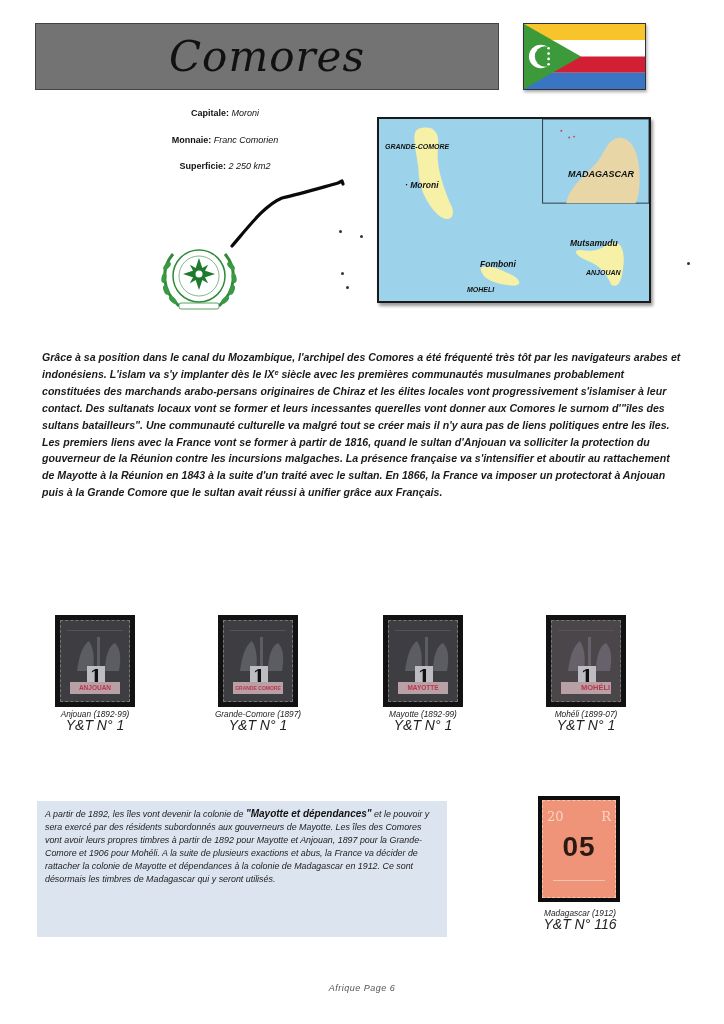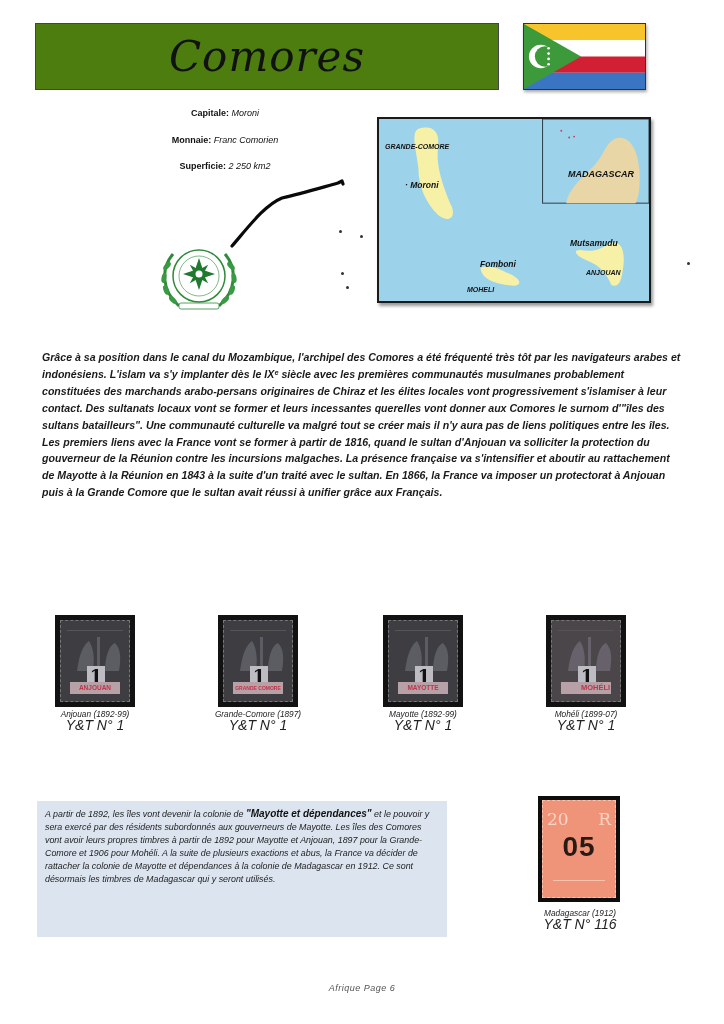--- a/index.html
+++ b/index.html
@@ -1,21 +1,21 @@
 <!DOCTYPE html>
 <html><head>
   <meta charset="utf-8">
   <style>
     * { box-sizing: border-box; margin: 0; padding: 0; }
     html, body { width: 724px; height: 1024px; background: #ffffff; overflow: hidden; }
     body { position: relative; font-family: "Liberation Sans", "DejaVu Sans", sans-serif; color: #111; }
 
     .title-box {
       position: absolute; left: 35px; top: 23px; width: 464px; height: 67px;
-      border: 1.5px solid #444; background: #4d7c0f;
+      border: 1.5px solid #444; background: #737373;
       display: flex; align-items: center; justify-content: center;
     }
     .title-text {
       font-family: "DejaVu Serif", serif; font-style: italic;
       font-size: 42px; letter-spacing: 1px; color: #111;
     }
 
     .flag { position: absolute; left: 523px; top: 23px; width: 123px; height: 67px; border: 1px solid #333; box-shadow: 1px 2px 3px rgba(0,0,0,0.35); overflow: hidden; }
     .flag svg { display: block; width: 100%; height: 100%; }
 
@@ -44,21 +44,21 @@
     .stamp-name { position: absolute; left: 9px; right: 9px; bottom: 7px; height: 12px; background: #b7a0a6; color: #c0344a; font-size: 6.5px; font-weight: bold; text-align: center; line-height: 12px; white-space: nowrap; overflow: hidden; }
 
     .caption { position: absolute; width: 140px; text-align: center; font-size: 8.3px; font-style: italic; line-height: 11px; color: #222; }
     .caption .ref { font-size: 14px; }
 
     .info-box { position: absolute; left: 37px; top: 801px; width: 410px; height: 136px; background: #dbe4ef; padding: 6px 8px; font-size: 8.9px; line-height: 13px; font-style: italic; color: #222; }
     .info-box .hl { font-weight: bold; font-size: 10px; color: #111; }
 
     .stamp-mad { position: absolute; left: 538px; top: 796px; width: 82px; height: 106px; background: #0d0d0d; }
     .stamp-mad .inner { position: absolute; left: 4px; top: 4px; right: 4px; bottom: 4px; background: #ef9478; border: 1px dashed #f8c2b1; }
-    .stamp-mad .corner { position: absolute; top: 8px; font-family: "DejaVu Serif", serif; font-size: 17px; color: #fbd3c5; }
+    .stamp-mad .corner { position: absolute; top: 8px; font-family: "DejaVu Serif", serif; font-size: 13px; color: #fbd3c5; }
     .stamp-mad .surcharge { position: absolute; left: 0; right: 0; top: 30px; text-align: center; font-size: 28px; font-weight: bold; color: #2a1a14; letter-spacing: 1px; }
     .stamp-mad .bottom { position: absolute; left: 10px; right: 10px; bottom: 9px; height: 8px; border-top: 1px solid #f8c2b1; }
 
     .footer { position: absolute; left: 0; right: 0; top: 983px; text-align: center; font-size: 9px; color: #555; font-style: italic; letter-spacing: 0.5px; filter: blur(0.3px); }
   </style>
 </head>
 <body>
 
 <div class="title-box">
   <span class="title-text">Comores</span>

